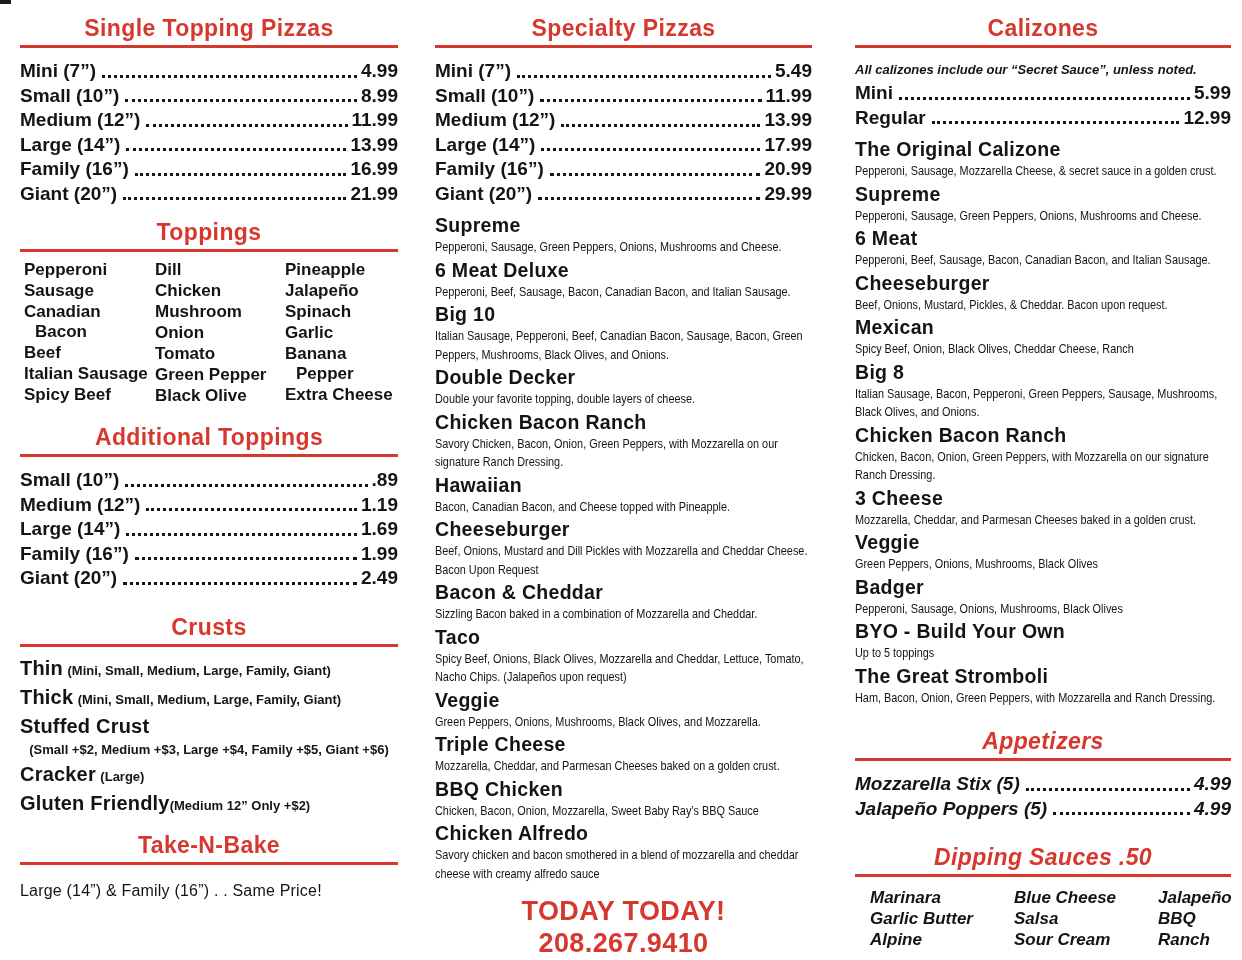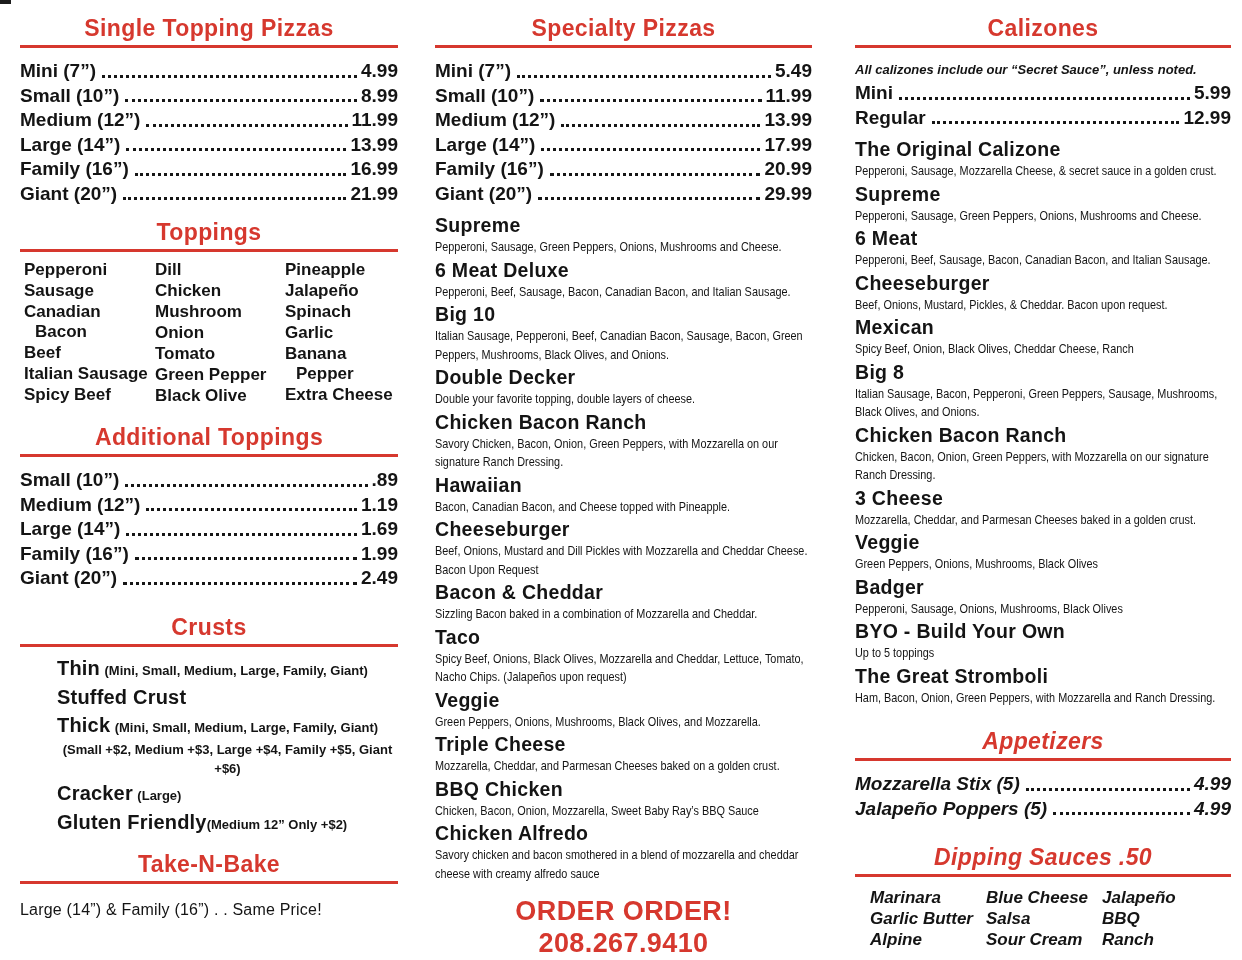--- a/index.html
+++ b/index.html
@@ -33,21 +33,21 @@
 
   .tgrid { display:grid; grid-template-columns:131px 130px 1fr; padding-left:4px;
            margin-top:8px; font-weight:bold; font-size:17px; line-height:20px; }
   .titem { padding-left:11px; text-indent:-11px; margin-bottom:1px; }
 
   .sec-toppings { margin-top:12px; }
   .sec-additional { margin-top:16px; }
   .sec-crusts { margin-top:22px; }
   .sec-tnb { margin-top:12px; }
 
-  .crusts { margin-top:8px;margin-left:37px; }
+  .crusts { margin-top:8px; }
   .crust-line { line-height:26px; }
   .crust-name { font-weight:bold; font-size:20px; letter-spacing:.2px; }
   .crust-note { font-weight:bold; font-size:13px; }
   .crust-note-block { font-weight:bold; font-size:13px; line-height:19px; margin:-1px 0 2px;text-align:center; }
   .tnb-line { font-weight:normal; font-size:16px; line-height:26px; margin-top:13px;
               letter-spacing:.2px; }
 
   .items { margin-top:7px; }
   .item { margin-bottom:1px; }
   .iname { font-weight:bold; font-size:19.5px; line-height:25px; letter-spacing:.3px; }
@@ -56,21 +56,21 @@
   .order { color:var(--red); font-weight:bold; font-size:27px; line-height:32px;
            text-align:center; letter-spacing:.4px; margin-top:12px; }
 
   .cal-note { font-style:italic; font-weight:bold; font-size:13px; line-height:18px;
               margin-top:13px; }
   .cal-prices { margin-top:2px; }
 
   .sec-appetizers { margin-top:20px;font-style:italic; }
   .sec-dipping { margin-top:22px;font-style:italic; }
   .dip-grid { display:grid; grid-template-columns:116px 116px 1fr; padding-left:15px;
-              margin-top:10px; font-weight:bold; font-size:17px; line-height:21px; }
+              margin-top:10px; font-weight:bold; font-size:17px; line-height:21px;gap:28px; }
 </style>
 </head>
 <body>
 
 <div class="artifact"></div>
 
 <div class="page">
 
   <div class="col col-left">
 
@@ -173,22 +173,22 @@
             <span class="prc">2.49</span>
           </div>
       </div>
     </section>
 
     <section class="sec-crusts">
       <h2 class="hdr">Crusts</h2>
       <div class="rule"></div>
       <div class="crusts">
         <div class="crust-line"><span class="crust-name">Thin</span> <span class="crust-note">(Mini, Small, Medium, Large, Family, Giant)</span></div>
+        <div class="crust-line"><span class="crust-name">Thick</span> <span class="crust-note">(Mini, Small, Medium, Large, Family, Giant)</span></div>
         <div class="crust-line"><span class="crust-name">Stuffed Crust</span></div>
-        <div class="crust-line"><span class="crust-name">Thick</span> <span class="crust-note">(Mini, Small, Medium, Large, Family, Giant)</span></div>
         <div class="crust-note-block">(Small +$2, Medium +$3, Large +$4, Family +$5, Giant +$6)</div>
         <div class="crust-line"><span class="crust-name">Cracker</span> <span class="crust-note">(Large)</span></div>
         <div class="crust-line"><span class="crust-name">Gluten Friendly</span><span class="crust-note">(Medium 12” Only +$2)</span></div>
       </div>
     </section>
 
     <section class="sec-tnb">
       <h2 class="hdr">Take-N-Bake</h2>
       <div class="rule"></div>
       <div class="tnb-line">Large (14”) &amp; Family (16”) . . Same Price!</div>
@@ -282,21 +282,21 @@
             <div class="iname">BBQ Chicken</div>
             <div class="idesc">Chicken, Bacon, Onion, Mozzarella, Sweet Baby Ray’s BBQ Sauce</div>
           </div>
         <div class="item">
             <div class="iname">Chicken Alfredo</div>
             <div class="idesc">Savory chicken and bacon smothered in a blend of mozzarella and cheddar cheese with creamy alfredo sauce</div>
           </div>
       </div>
     </section>
 
-    <div class="order">ORDER ORDER! 208.267.9410</div>
+    <div class="order">TODAY TODAY! 208.267.9410</div>
 
   </div>
 
   <div class="col col-right">
 
     <section>
       <h2 class="hdr mt-title-1">Calizones</h2>
       <div class="rule"></div>
       <div class="cal-note">All calizones include our “Secret Sauce”, unless noted.</div>
       <div class="cal-prices">

